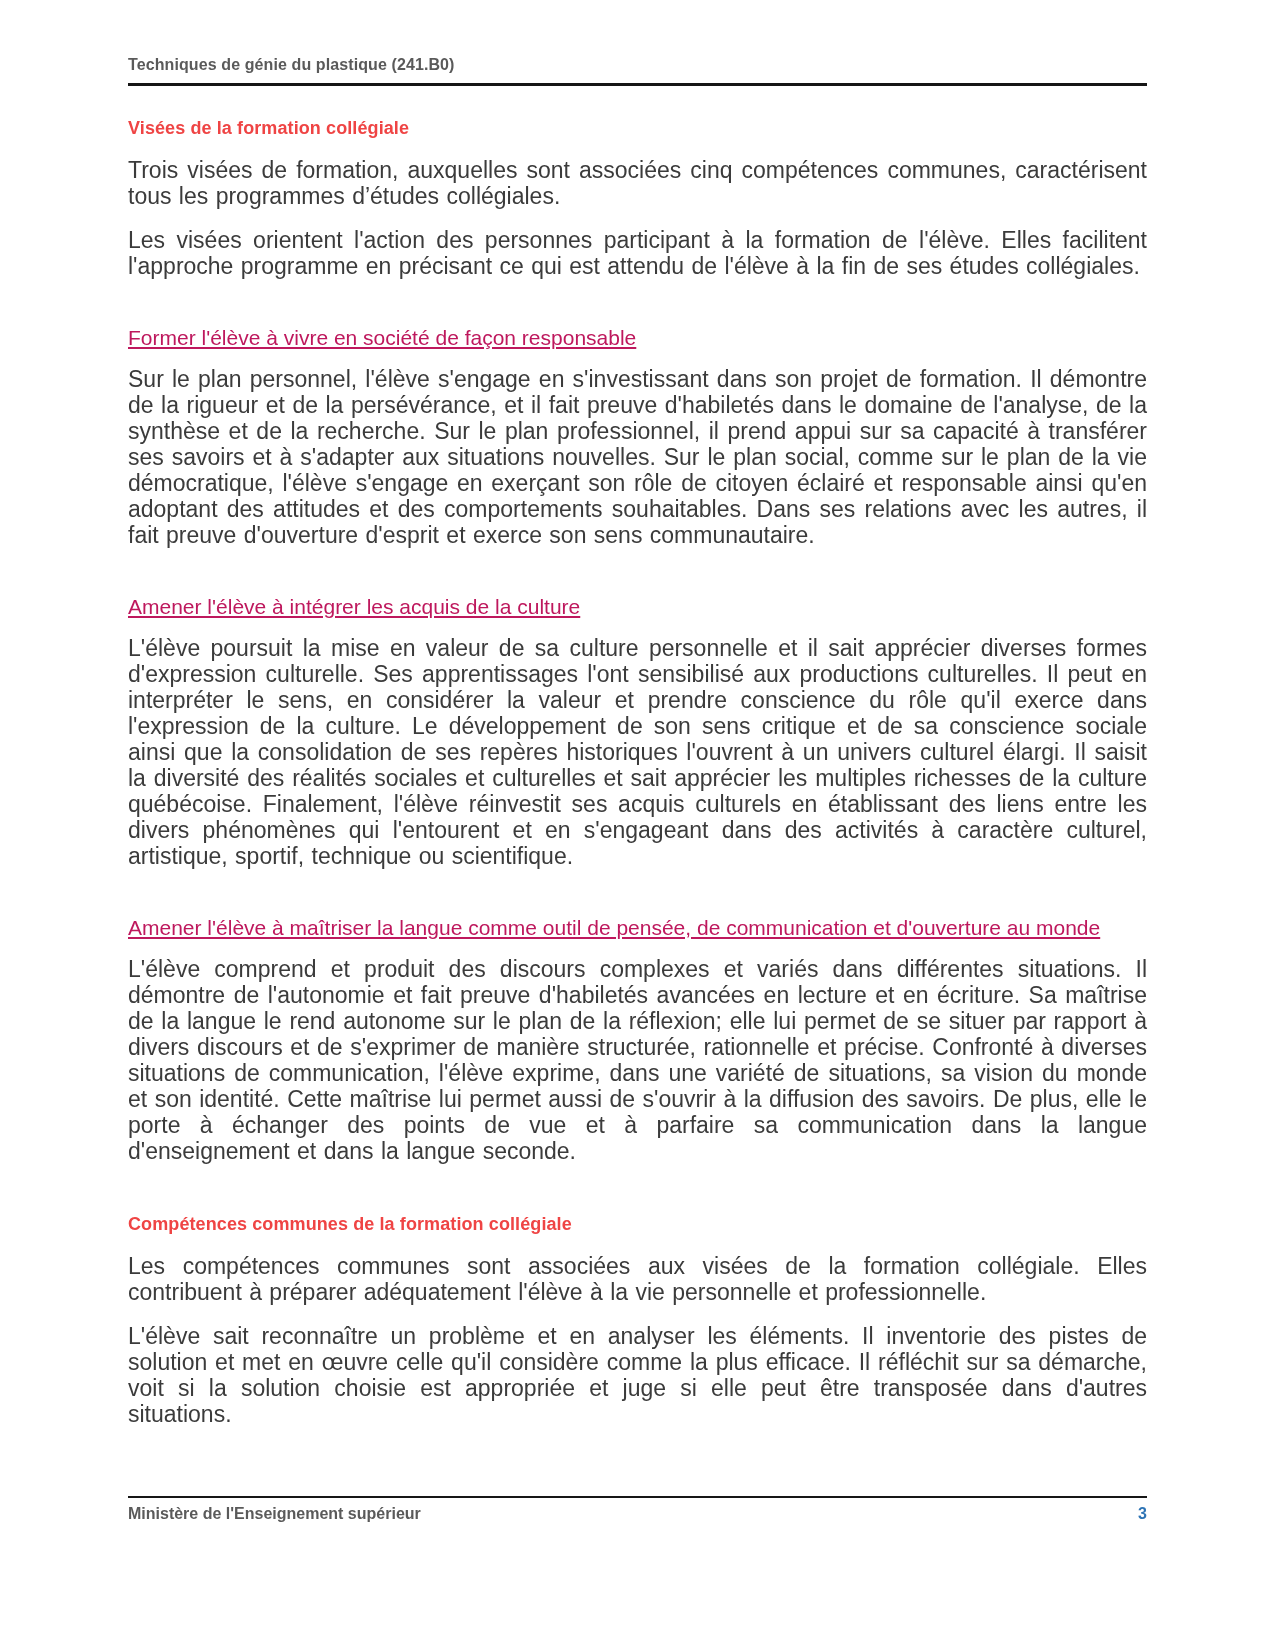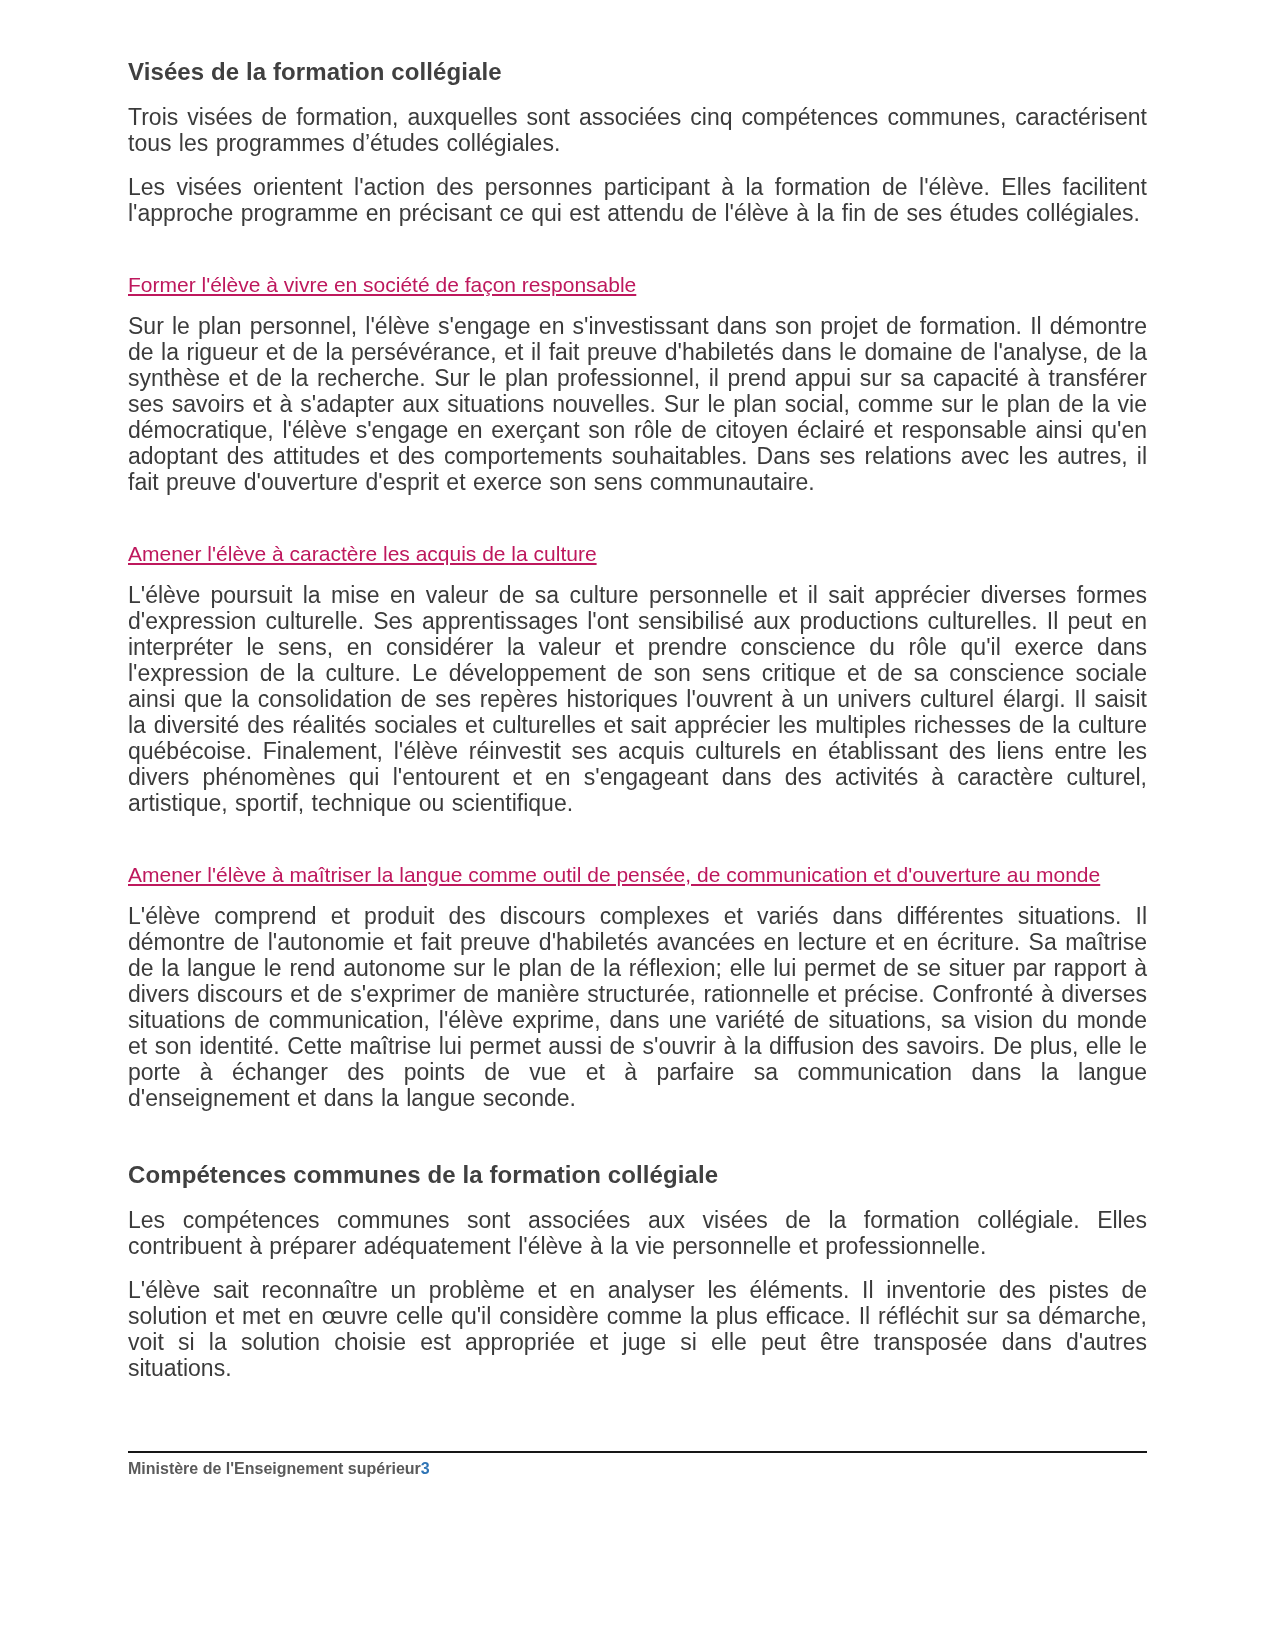--- a/index.html
+++ b/index.html
@@ -24,22 +24,22 @@
     padding-bottom: 9px;
     margin-bottom: 32px;
   }
   .doc-header-text {
     font-size: 16px;
     font-weight: bold;
     color: #5a5a5a;
     letter-spacing: 0.1px;
   }
   h1.sec {
-    color: #404040;
-    font-size: 24px;
+    color: #ef4444;
+    font-size: 18px;
     font-weight: bold;
     margin: 50px 0 18px 0;
     letter-spacing: 0.1px;
   }
   h1.sec.first { margin-top: 2px; }
   h2.sub {
     color: #be185d;
     font-size: 21px;
     font-weight: normal;
     margin: 44px 0 14px 0;
@@ -52,57 +52,60 @@
     line-height: 26px;
     text-align: justify;
     margin: 0 0 18px 0;
     color: #3b3b3b;
     word-spacing: 1px;
   }
   .doc-footer {
     position: absolute;
     left: 128px;
     right: 128px;
-    top: 1451px;
+    top: 1496px;
     border-top: 2px solid #161616;
     padding-top: 7px;
     display: flex;
-    justify-content: flex-start;
+    justify-content: space-between;
     align-items: baseline;
   }
   .footer-text {
     font-size: 16px;
     font-weight: bold;
     color: #5a5a5a;
   }
   .page-number {
     font-size: 16px;
     font-weight: bold;
     color: #2e74b5;
   }
 </style>
 </head>
 <body>
 
 <div class="page">
 
+  <header class="doc-header">
+    <div class="doc-header-text">Techniques de génie du plastique (241.B0)</div>
+  </header>
 
   <main class="doc-body">
 
     <h1 class="sec first">Visées de la formation collégiale</h1>
 
     <p class="body-p">Trois visées de formation, auxquelles sont associées cinq compétences communes, caractérisent tous les programmes d’études collégiales.</p>
 
     <p class="body-p">Les visées orientent l'action des personnes participant à la formation de l'élève. Elles facilitent l'approche programme en précisant ce qui est attendu de l'élève à la fin de ses études collégiales.</p>
 
     <h2 class="sub">Former l'élève à vivre en société de façon responsable</h2>
 
     <p class="body-p">Sur le plan personnel, l'élève s'engage en s'investissant dans son projet de formation. Il démontre de la rigueur et de la persévérance, et il fait preuve d'habiletés dans le domaine de l'analyse, de la synthèse et de la recherche. Sur le plan professionnel, il prend appui sur sa capacité à transférer ses savoirs et à s'adapter aux situations nouvelles. Sur le plan social, comme sur le plan de la vie démocratique, l'élève s'engage en exerçant son rôle de citoyen éclairé et responsable ainsi qu'en adoptant des attitudes et des comportements souhaitables. Dans ses relations avec les autres, il fait preuve d'ouverture d'esprit et exerce son sens communautaire.</p>
 
-    <h2 class="sub">Amener l'élève à caractère les acquis de la culture</h2>
+    <h2 class="sub">Amener l'élève à intégrer les acquis de la culture</h2>
 
     <p class="body-p">L'élève poursuit la mise en valeur de sa culture personnelle et il sait apprécier diverses formes d'expression culturelle. Ses apprentissages l'ont sensibilisé aux productions culturelles. Il peut en interpréter le sens, en considérer la valeur et prendre conscience du rôle qu'il exerce dans l'expression de la culture. Le développement de son sens critique et de sa conscience sociale ainsi que la consolidation de ses repères historiques l'ouvrent à un univers culturel élargi. Il saisit la diversité des réalités sociales et culturelles et sait apprécier les multiples richesses de la culture québécoise. Finalement, l'élève réinvestit ses acquis culturels en établissant des liens entre les divers phénomènes qui l'entourent et en s'engageant dans des activités à caractère culturel, artistique, sportif, technique ou scientifique.</p>
 
     <h2 class="sub">Amener l'élève à maîtriser la langue comme outil de pensée, de communication et d'ouverture au monde</h2>
 
     <p class="body-p">L'élève comprend et produit des discours complexes et variés dans différentes situations. Il démontre de l'autonomie et fait preuve d'habiletés avancées en lecture et en écriture. Sa maîtrise de la langue le rend autonome sur le plan de la réflexion; elle lui permet de se situer par rapport à divers discours et de s'exprimer de manière structurée, rationnelle et précise. Confronté à diverses situations de communication, l'élève exprime, dans une variété de situations, sa vision du monde et son identité. Cette maîtrise lui permet aussi de s'ouvrir à la diffusion des savoirs. De plus, elle le porte à échanger des points de vue et à parfaire sa communication dans la langue d'enseignement et dans la langue seconde.</p>
 
     <h1 class="sec">Compétences communes de la formation collégiale</h1>
 
     <p class="body-p">Les compétences communes sont associées aux visées de la formation collégiale. Elles contribuent à préparer adéquatement l'élève à la vie personnelle et professionnelle.</p>

